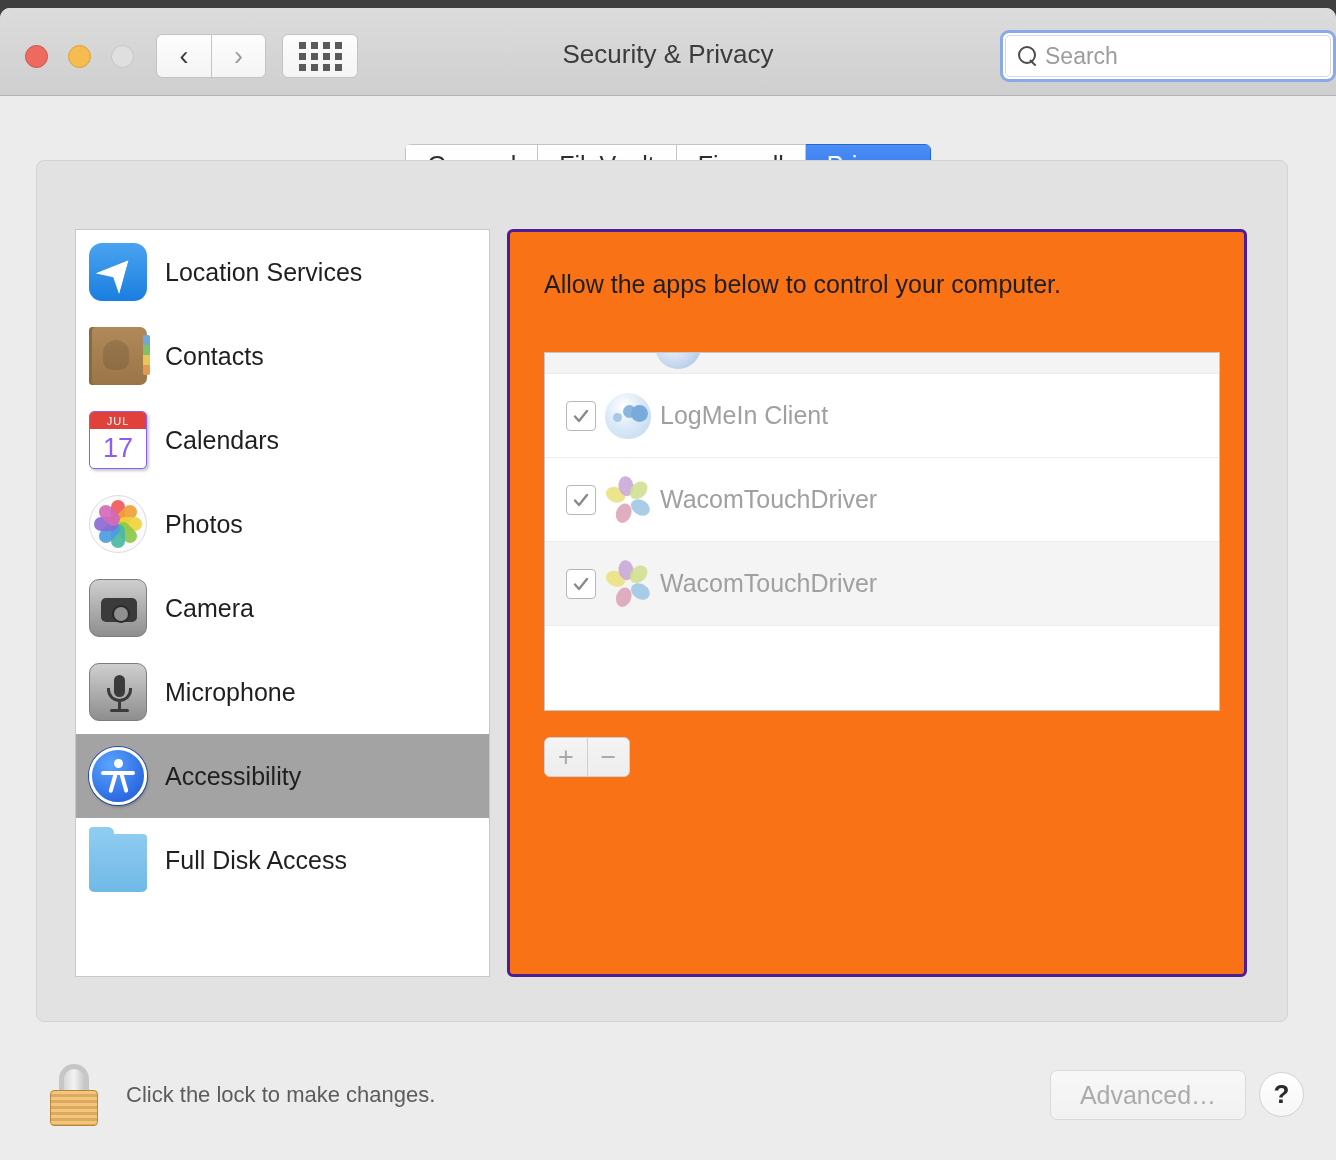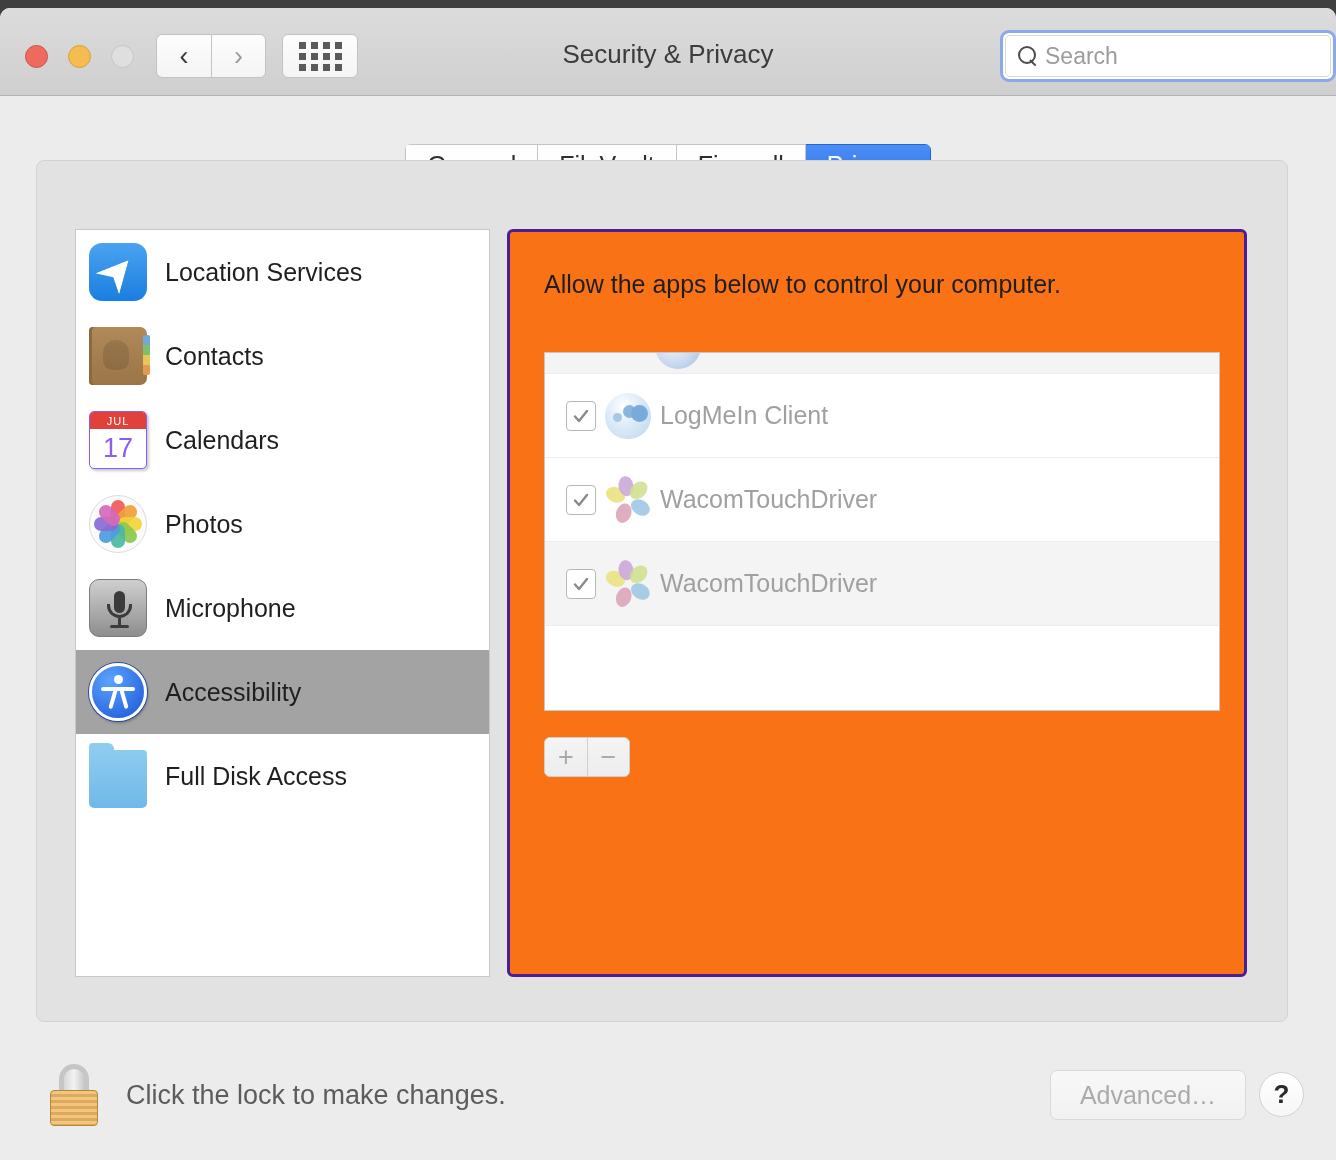--- a/index.html
+++ b/index.html
@@ -276,21 +276,21 @@
     background-clip: padding-box;
   }
   .lock .body {
     position: absolute; left: 2px; top: 26px; width: 48px; height: 36px;
     border-radius: 4px; border: 1px solid #b5863a;
     background: repeating-linear-gradient(to bottom,
       #f0c173 0px, #f0c173 3px, #d9a košik 3px);
     background: repeating-linear-gradient(to bottom,
       #f2c67c 0px, #f2c67c 3px, #dba95f 3px, #dba95f 6px);
   }
-  #locktext { font-size: 27px; color: #5c5c5c; }
+  #locktext { font-size: 22px; color: #5c5c5c; }
 
   #advanced {
     position: absolute; right: 90px; top: 22px;
     width: 196px; height: 50px;
     background: linear-gradient(to bottom,#f8f8f8,#f1f1f1);
     border: 1px solid #d9d9d9; border-radius: 7px;
     display: flex; align-items: center; justify-content: center;
     font-size: 25px; color: #ababab;
   }
   #helpbtn {
@@ -389,20 +389,24 @@
           <i class="pet" style="background:#f0d43a; transform:rotate(90deg)"></i>
           <i class="pet" style="background:#8cc84a; transform:rotate(135deg)"></i>
           <i class="pet" style="background:#4ab8a0; transform:rotate(180deg)"></i>
           <i class="pet" style="background:#4a9ce0; transform:rotate(225deg)"></i>
           <i class="pet" style="background:#8a6ad4; transform:rotate(270deg)"></i>
           <i class="pet" style="background:#d46ab8; transform:rotate(315deg)"></i>
         </span>
         <span class="slabel">Photos</span>
       </div>
 
+      <div class="srow">
+        <span class="sicon ic-camera"></span>
+        <span class="slabel">Camera</span>
+      </div>
 
       <div class="srow">
         <span class="sicon ic-mic">
           <i class="mbody"></i>
             <i class="marc"></i>
             <i class="mstem"></i>
             <i class="mbase"></i>
         </span>
         <span class="slabel">Microphone</span>
       </div>

